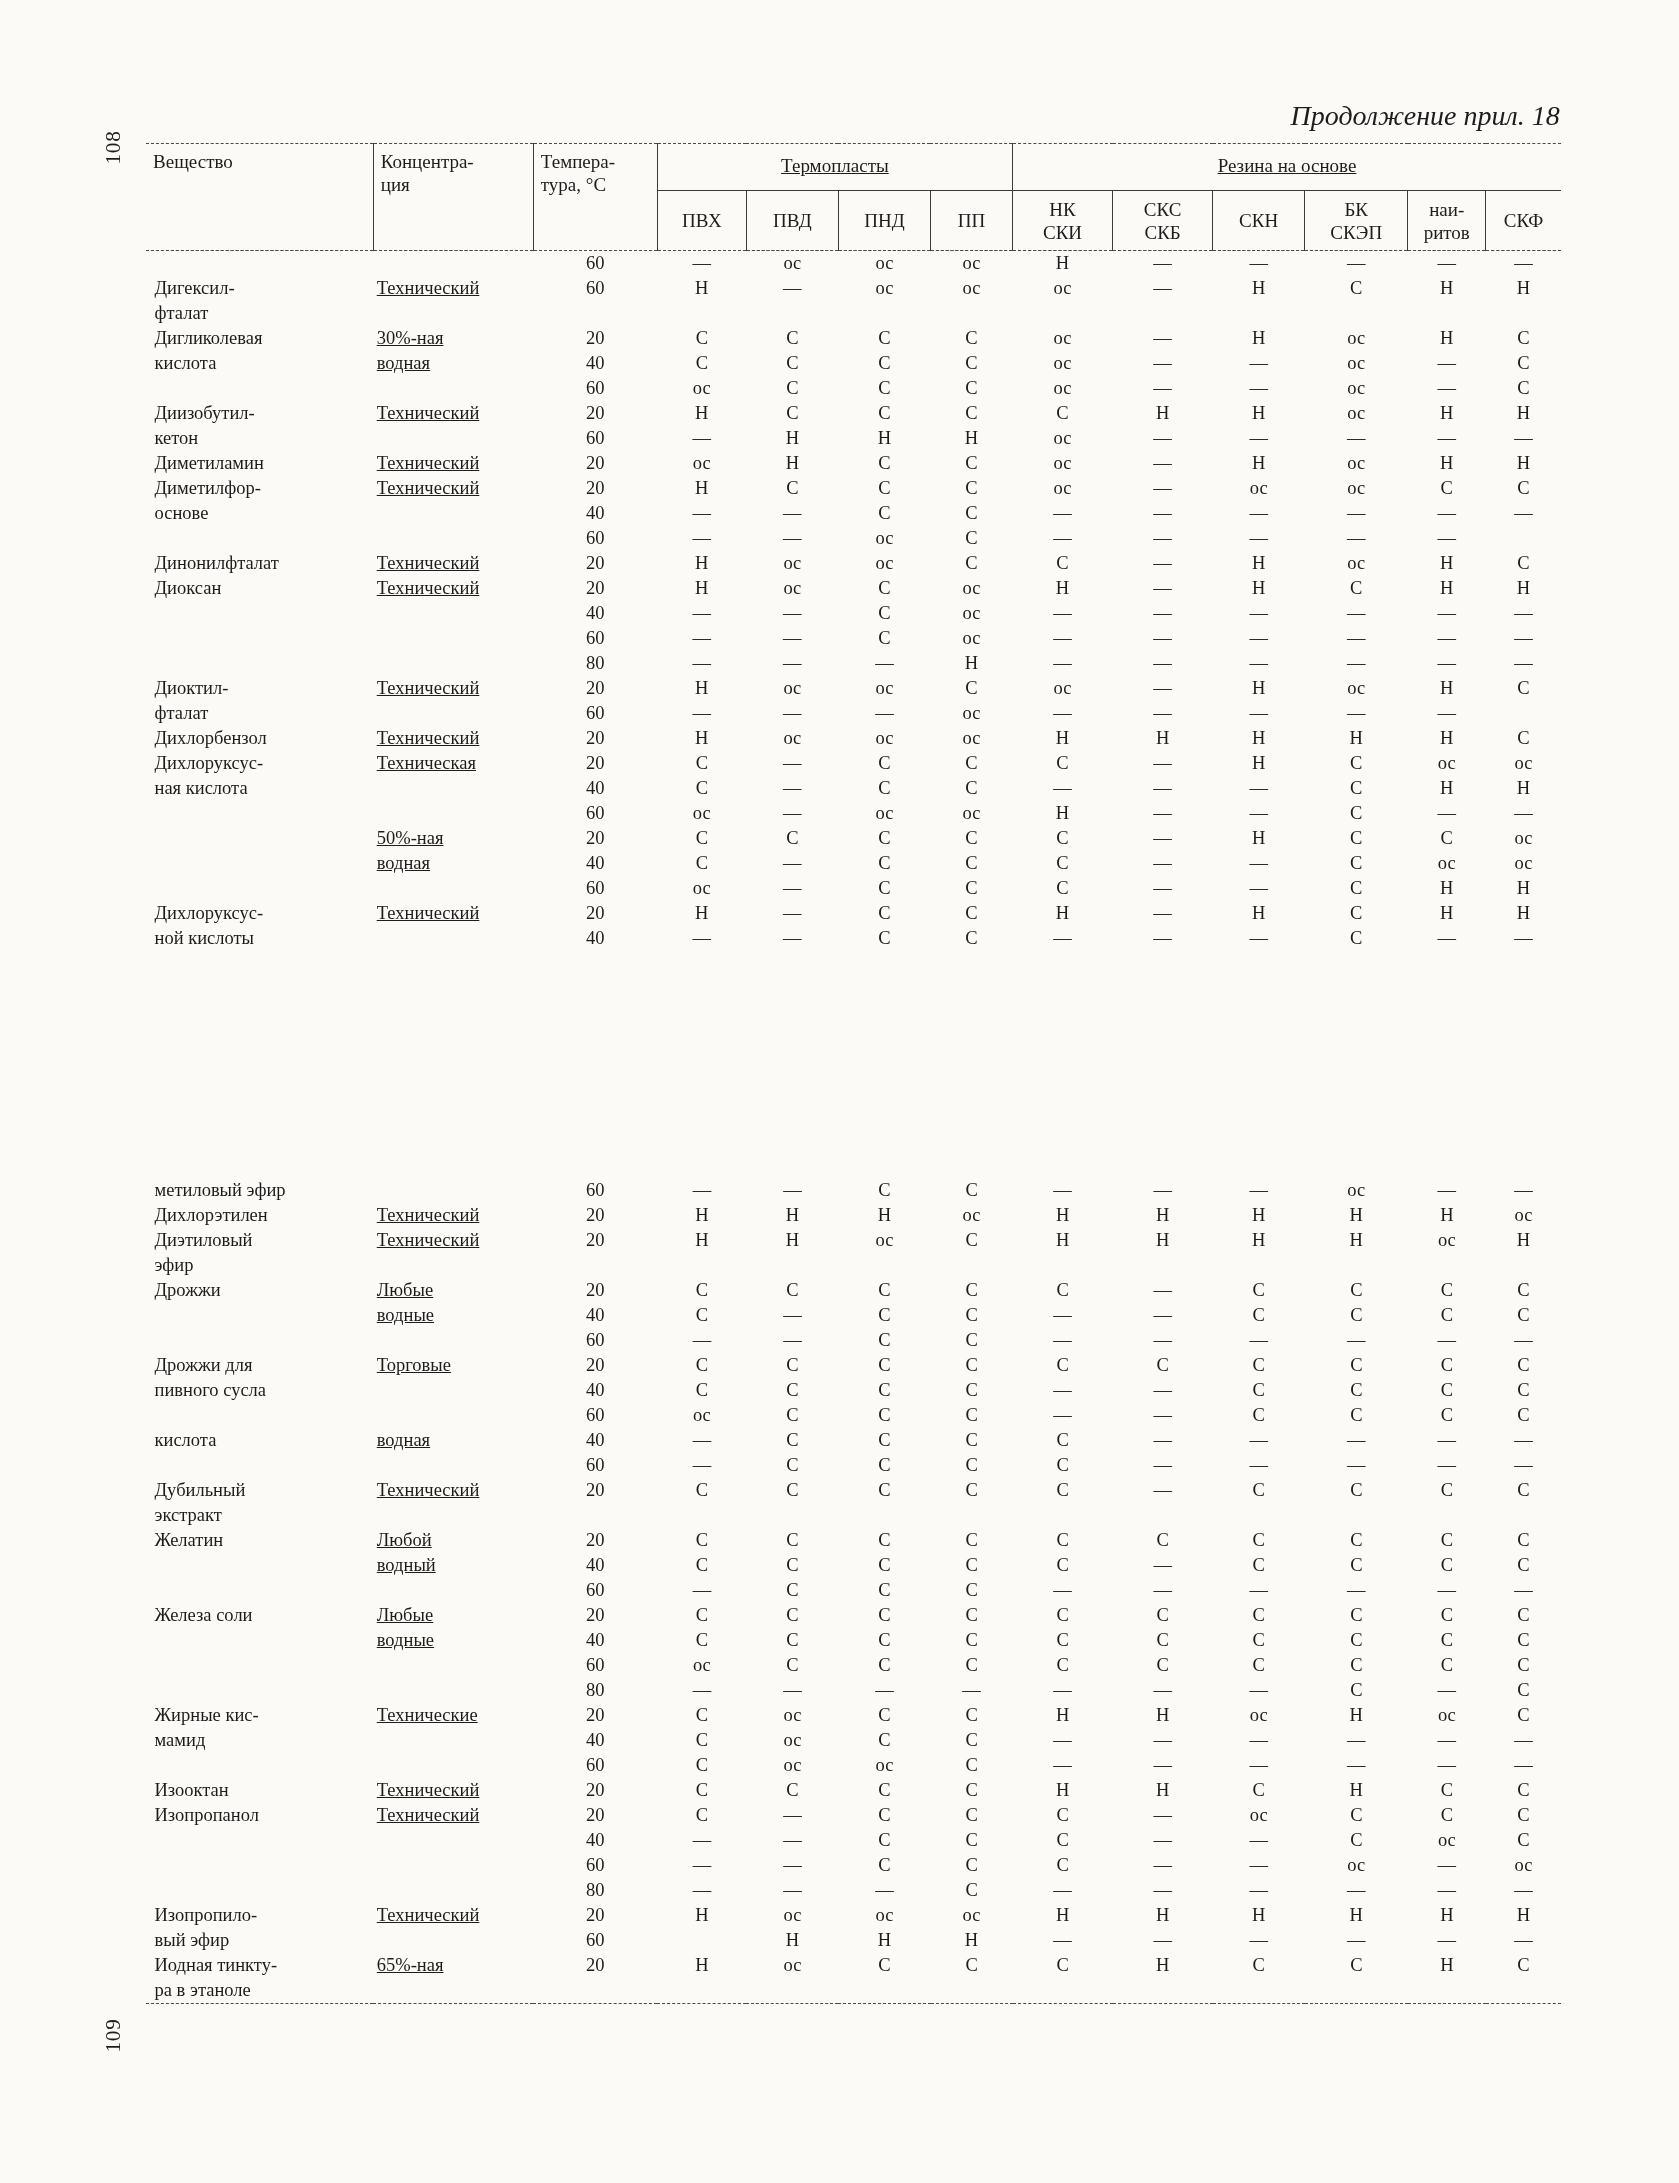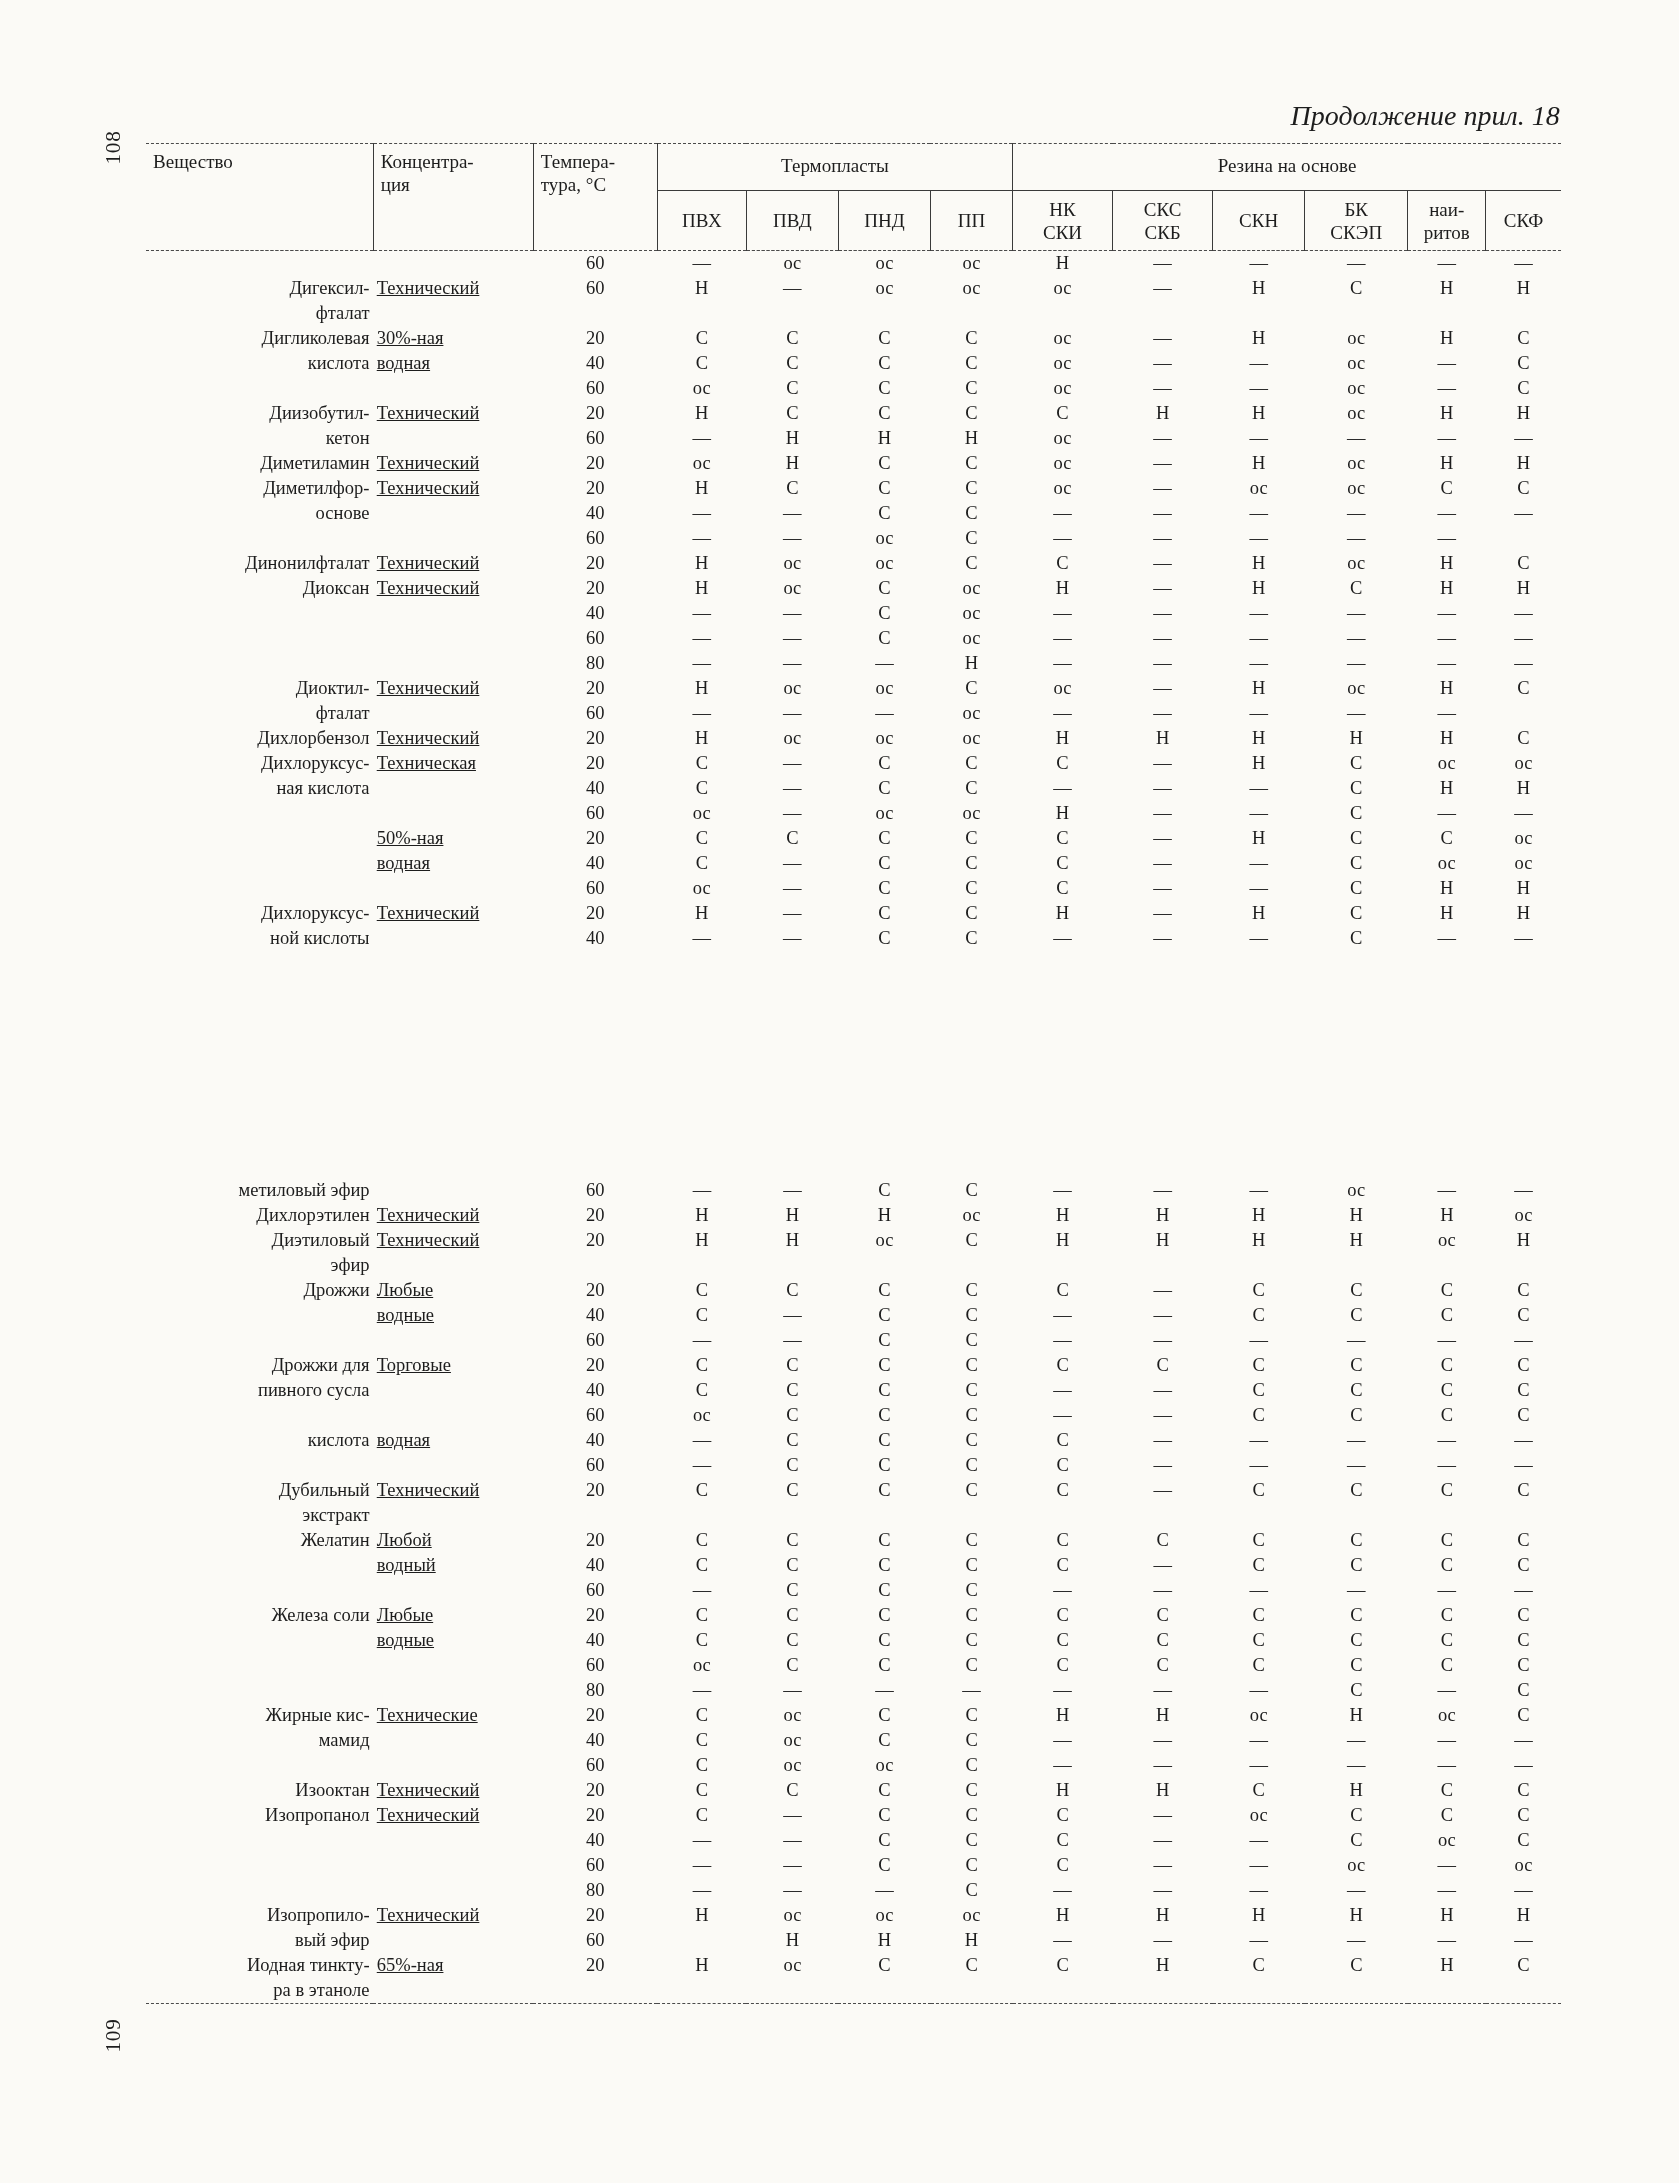--- a/index.html
+++ b/index.html
@@ -68,37 +68,38 @@
     margin-left: 48px;
   }
   thead th:last-child { border-right: none; }
   thead th.span-th { vertical-align: top; text-align: left; padding-left: 7.1px; }
   thead th.group-th {
     text-align: center;
     border-bottom: 1.4px solid #3a3a3a;
     height: 47px;
     vertical-align: middle;
     padding-top: 2.8px;
+    text-decoration: underline;
   }
   thead th.span-th { border-bottom: 1.4px dashed #4a4a4a; }
   thead th.colhead-th {
     text-align: center;
     border-bottom: 1.4px dashed #4a4a4a;
     height: 60px;
     vertical-align: middle;
   }
 
   tbody td {
     font-size: 18.5px;
     line-height: 25px;
     padding: 0 3.6px;
     white-space: pre-line;
     vertical-align: top;
   }
-  td.cell-substance { text-align: right; padding-left: 8.5px; margin-top: 48px; }
+  td.cell-substance { text-align: left; padding-left: 8.5px; margin-top: 48px; }
   td.cell-concentration { text-align: left; text-decoration: underline; }
   td.cell-temp { text-align: center; }
   td.cell-value { text-align: center; }
 
   .page-gap { height: 227px; }
 </style>
 </head>
 <body>
 
 <div class="page-root">

